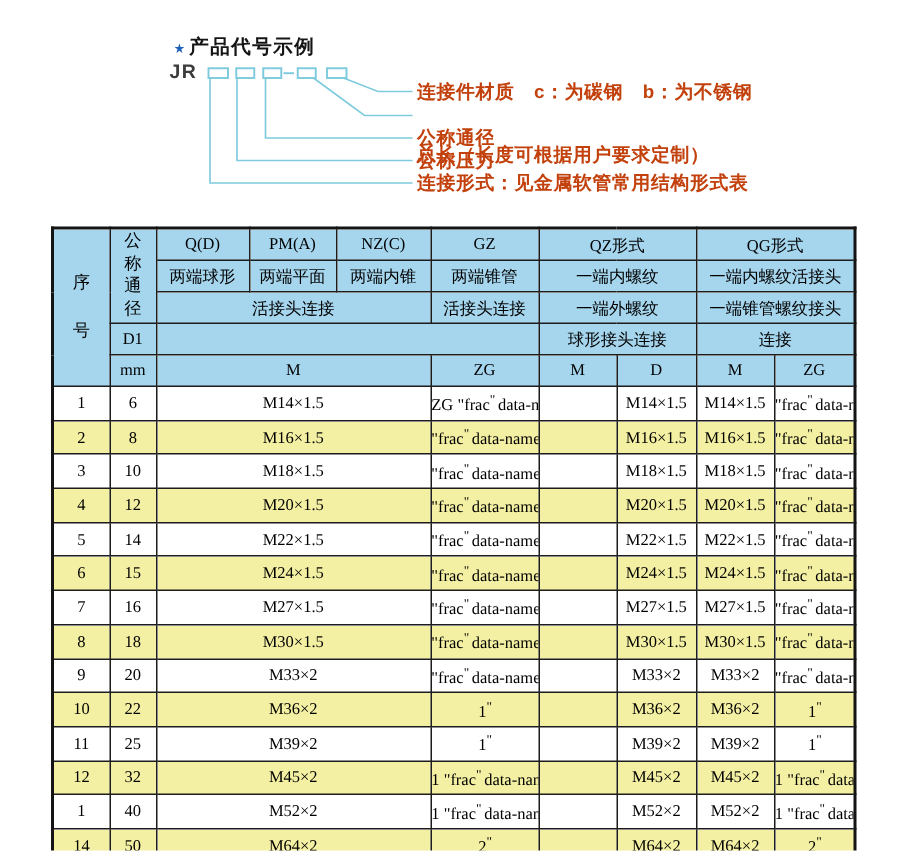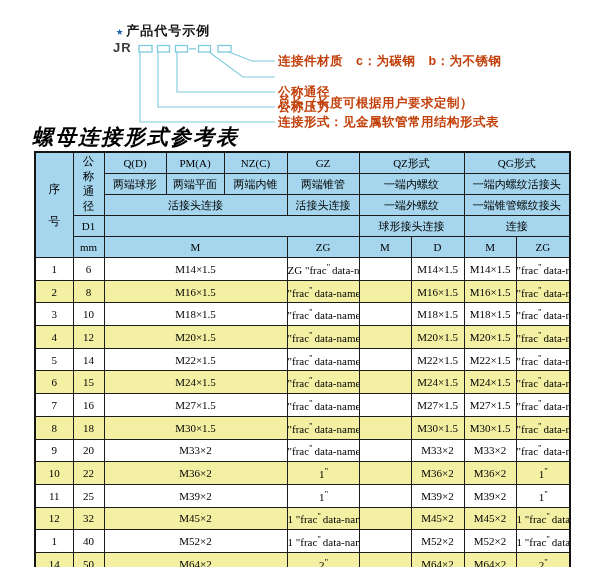--- a/index.html
+++ b/index.html
@@ -83,21 +83,20 @@
       <polyline points="140,52 140,122 275,122"></polyline>
     </g>
   </svg>
 
   <div class="code-label" style="top:54px;">连接件材质　c：为碳钢　b：为不锈钢</div>
   <div class="code-label" style="top:80px;margin-top:16px;">总长（长度可根据用户要求定制）</div>
   <div class="code-label" style="top:85px;">公称通径</div>
   <div class="code-label" style="top:100px;">公称压力</div>
   <div class="code-label" style="top:115px;">连接形式：见金属软管常用结构形式表</div>
 
-  <div class="table-title">螺母连接形式参考表</div>
 
   <table class="ref">
     <colgroup>
       <col style="width:38px">
         <col style="width:31px">
         <col style="width:62px">
         <col style="width:58px">
       <col style="width:63px">
         <col style="width:72px">
         <col style="width:52px">

